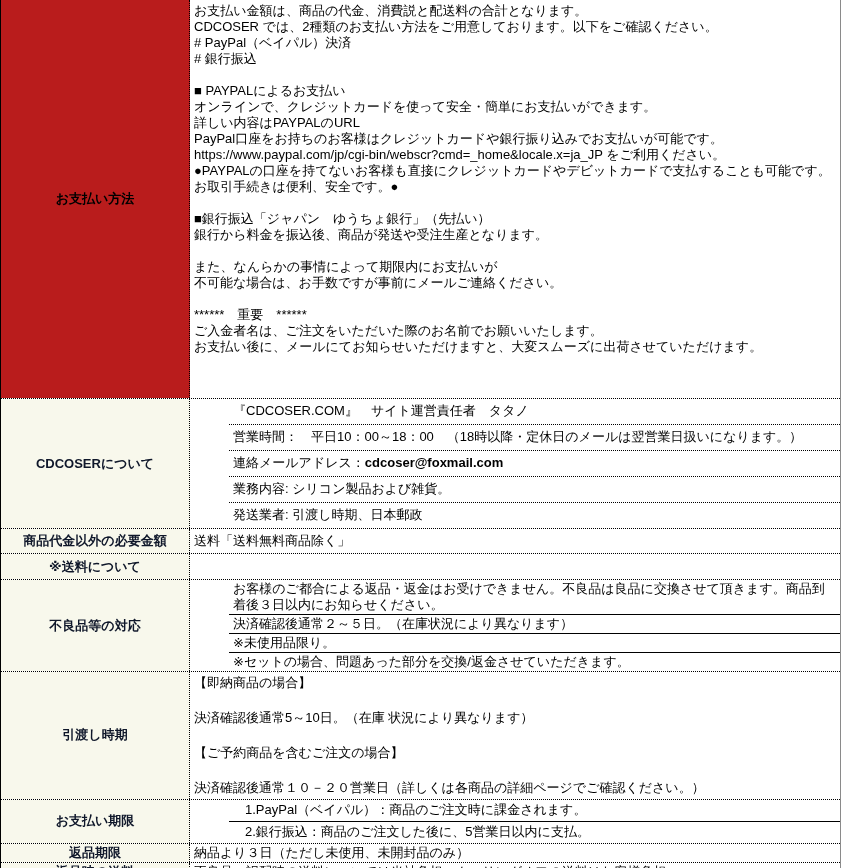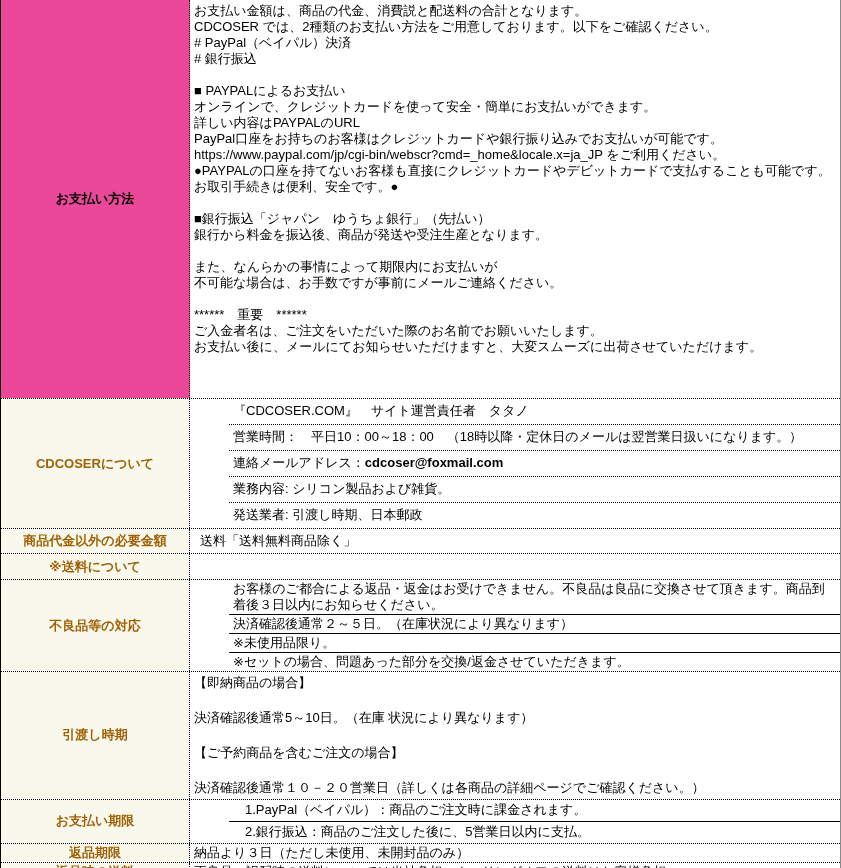--- a/index.html
+++ b/index.html
@@ -13,37 +13,37 @@
     border-right:1px solid #8a8a8a;
     border-bottom:1px solid #000;
   }
   .row { display:flex; }
   .row + .row { border-top:1px dotted #000; }
   .row-header {
     flex:0 0 189px; width:189px;
     background:#f8f8ec;
     border-right:1px dotted #000;
     display:flex; align-items:center; justify-content:center;
-    font-weight:bold; color:#a16207; text-align:center;
+    font-weight:bold; color:#0f172a; text-align:center;
     padding:0 4px; box-sizing:border-box;
   }
-  .row:first-child .row-header { background:#ec4899; color:#000;font-family:Liberation Serif, serif; }
+  .row:first-child .row-header { background:#b91c1c; color:#000;font-family:Liberation Serif, serif; }
   .row-content { flex:1 1 auto; min-width:0; }
   .pad { padding:3px 4px; }
   .line { line-height:16px; min-height:16px; white-space:pre-wrap; word-break:break-all; }
   .wide .line { line-height:17.5px; min-height:17.5px; }
   .subrow { padding:4px 4px; line-height:16px;margin-left:39px; }
   .subrow.dotted + .subrow.dotted { border-top:1px dotted #000; }
   .subrow.solid + .subrow.solid { border-top:1px solid #000; }
   .subrow.tight { padding:1px 4px; }
   .bold { font-weight:bold; }
   .r1 { min-height:398px; }
   .r2 .subrow { min-height:17px; }
   .r3 .row-content, .r4 .row-content { display:flex; align-items:center; }
-  .r3 { min-height:23px;gap:6px; }
+  .r3 { min-height:23px; }
   .r4 { min-height:25px; }
   .r6 { min-height:122px; }
   .r6 .row-content { padding:2px 4px; }
   .r7 .subrow { padding:2px 16px; min-height:17px; }
   .r8 { min-height:17px; }
   .r9 { min-height:15px; }
   .r8 .row-content, .r9 .row-content { padding:0 4px; display:flex; align-items:center; }
 </style>
 </head>
 <body>

